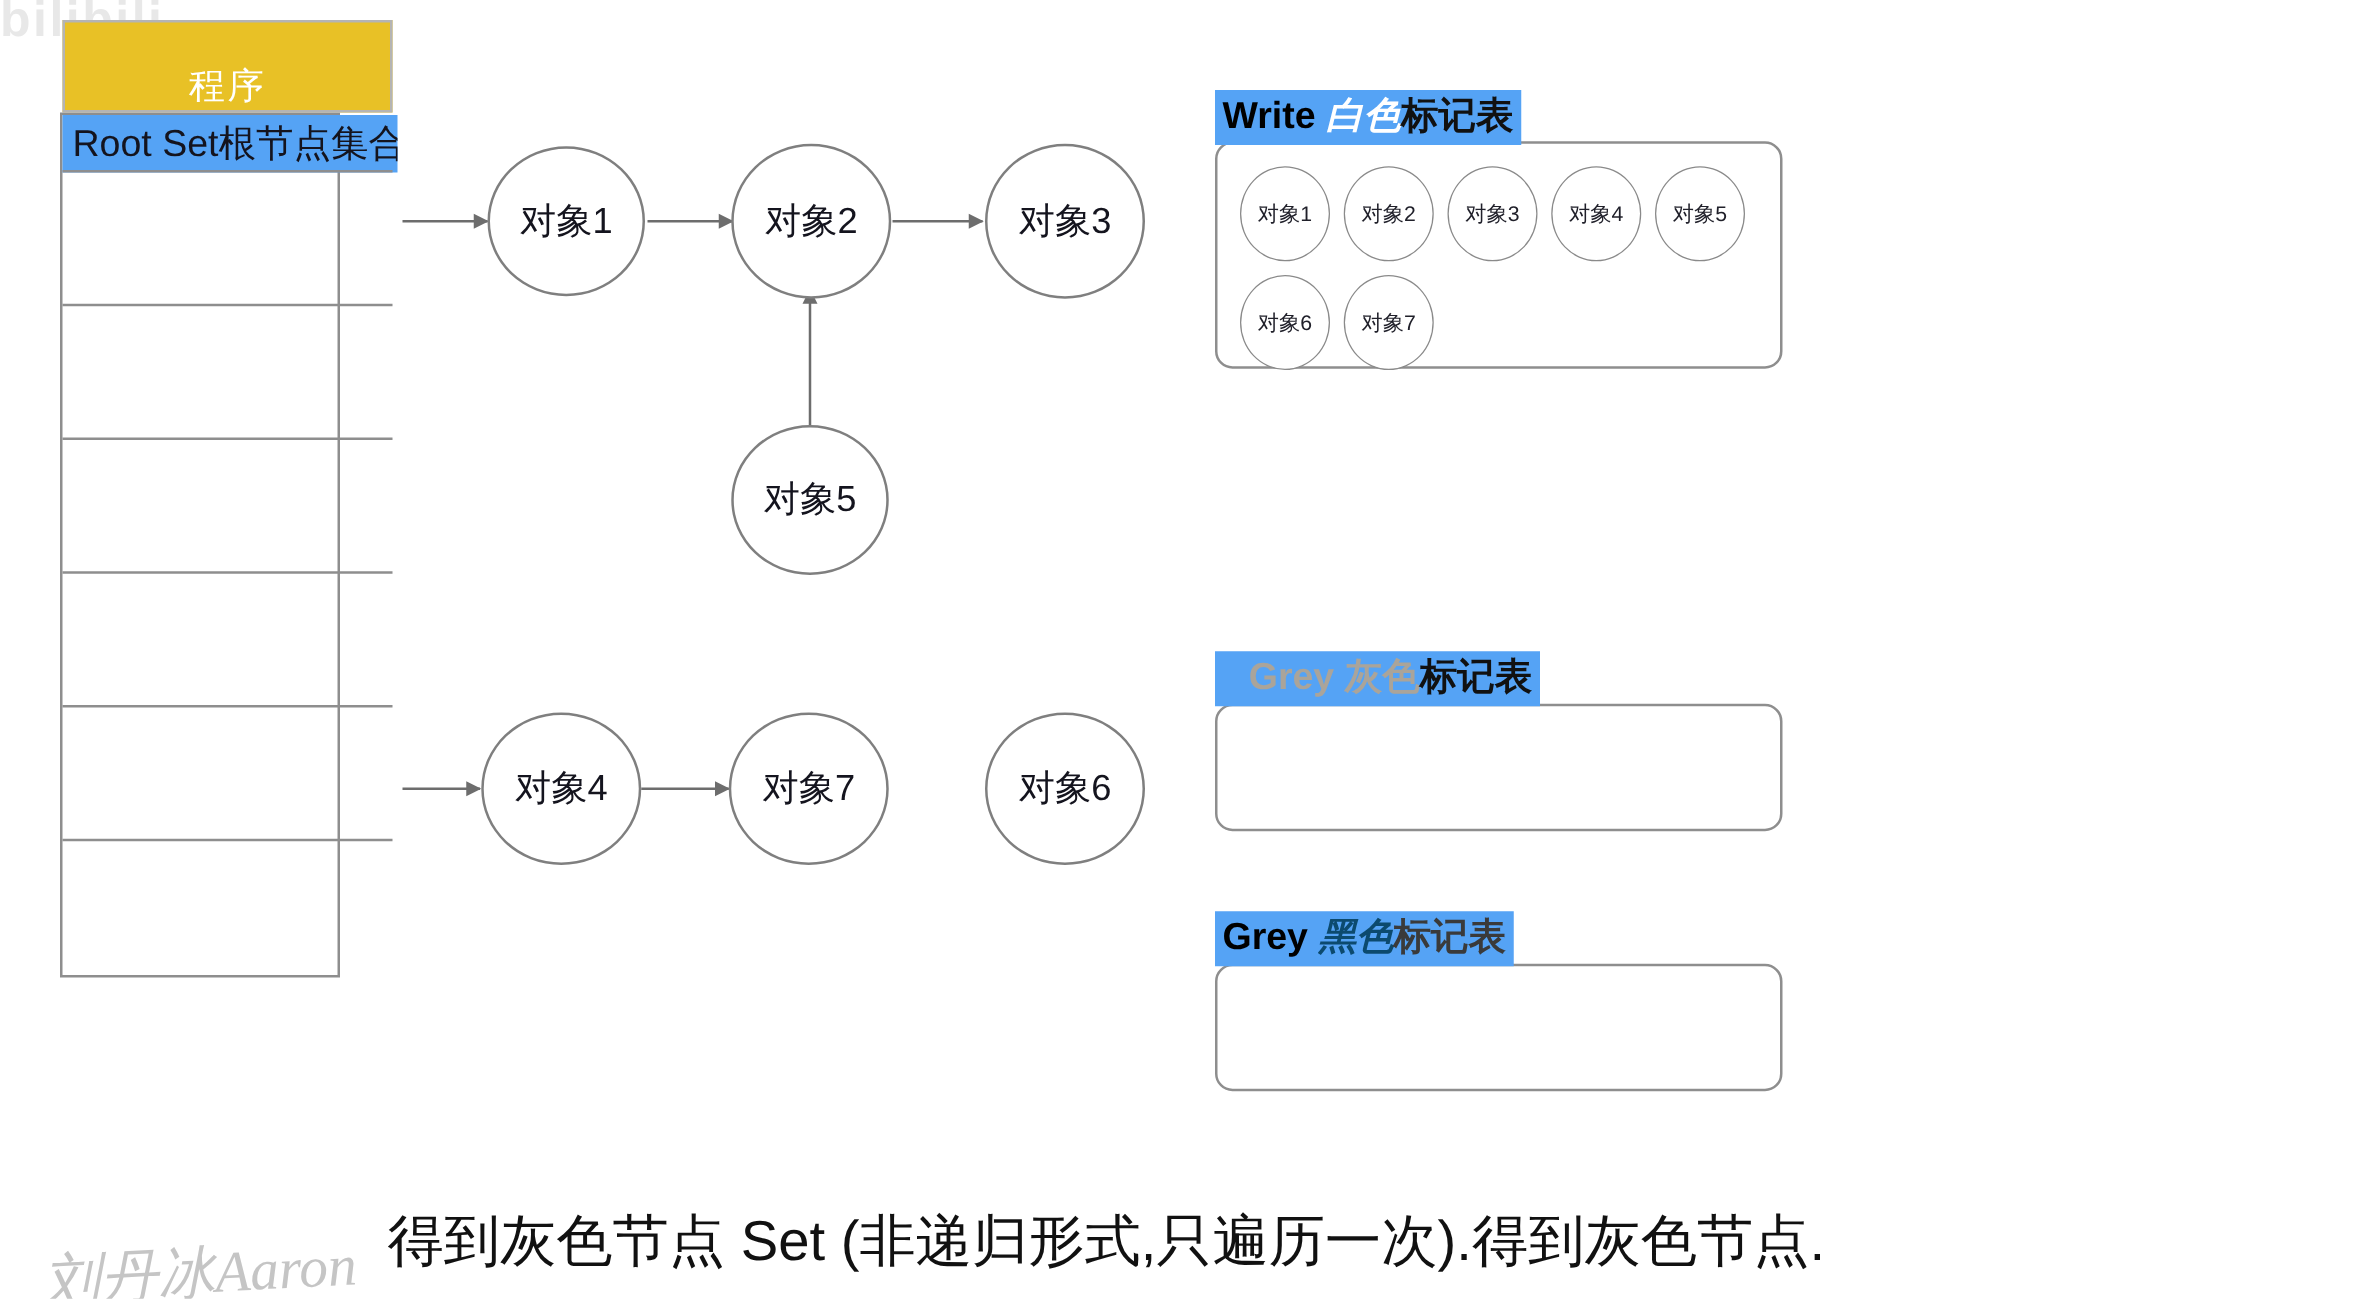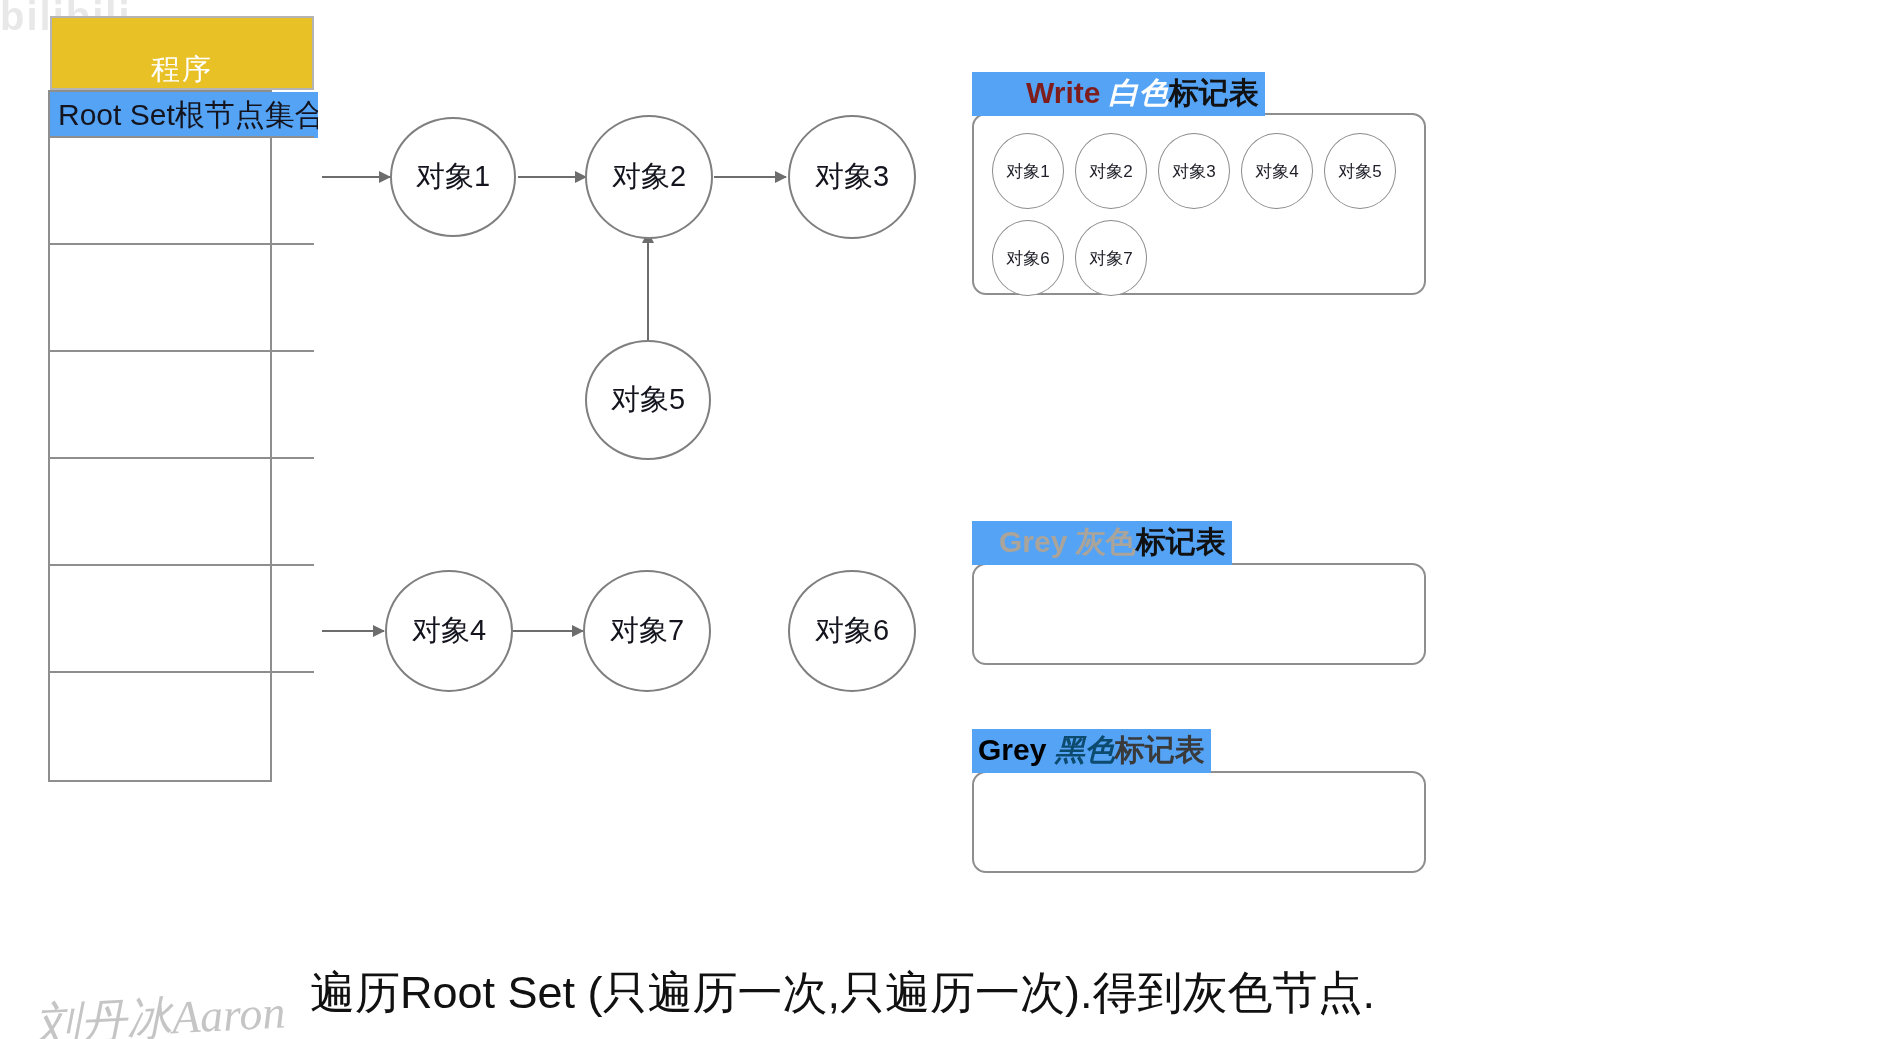--- a/index.html
+++ b/index.html
@@ -242,21 +242,21 @@
   <span>对象4</span>
 </div>
 <div class="node" style="left:583px; top:570px; width:128px; height:122px;">
   <span>对象7</span>
 </div>
 <div class="node" style="left:788px; top:570px; width:128px; height:122px;">
   <span>对象6</span>
 </div>
 
 <div class="panel-title" style="left:972px; top:72px;">
-  <span style="color:#7f1d1d;margin-left:48px;">Write</span><span style="color:#ffffff;">&nbsp;</span><span style="color:#ffffff;font-style:italic;">白色</span><span class="plain" style="color:#111111;">标记表</span>
+  <span style="color:#000000;">Write</span><span style="color:#ffffff;">&nbsp;</span><span style="color:#ffffff;font-style:italic;">白色</span><span class="plain" style="color:#111111;">标记表</span>
 </div>
 <div class="panel-box" style="left:972px; top:113px; width:454px; height:182px;">
   <div class="chip" style="left:18px; top:18px;">
     <span>对象1</span>
   </div>
   <div class="chip" style="left:101px; top:18px;">
     <span>对象2</span>
   </div>
   <div class="chip" style="left:184px; top:18px;">
     <span>对象3</span>
@@ -278,13 +278,13 @@
 <div class="panel-title" style="left:972px; top:521px;padding-left:27px;">
   <span style="color:#aaa49a;">Grey</span><span style="color:#aaa49a;">&nbsp;</span><span style="color:#aaa49a;">灰色</span><span class="plain" style="color:#111111;">标记表</span>
 </div>
 <div class="panel-box" style="left:972px; top:563px; width:454px; height:102px;"></div>
 
 <div class="panel-title" style="left:972px; top:729px;">
   <span style="color:#000000;">Grey</span><span style="color:#000000;">&nbsp;</span><span style="color:#0c4a6e;font-style:italic;">黑色</span><span class="plain" style="color:#3a3a3a;">标记表</span>
 </div>
 <div class="panel-box" style="left:972px; top:771px; width:454px; height:102px;"></div>
 
-<div id="caption">遍历Root Set (只遍历一次,只遍历一次).得到灰色节点.</div>
+<div id="caption">得到灰色节点 Set (非递归形式,只遍历一次).得到灰色节点.</div>
 
 </body></html>

